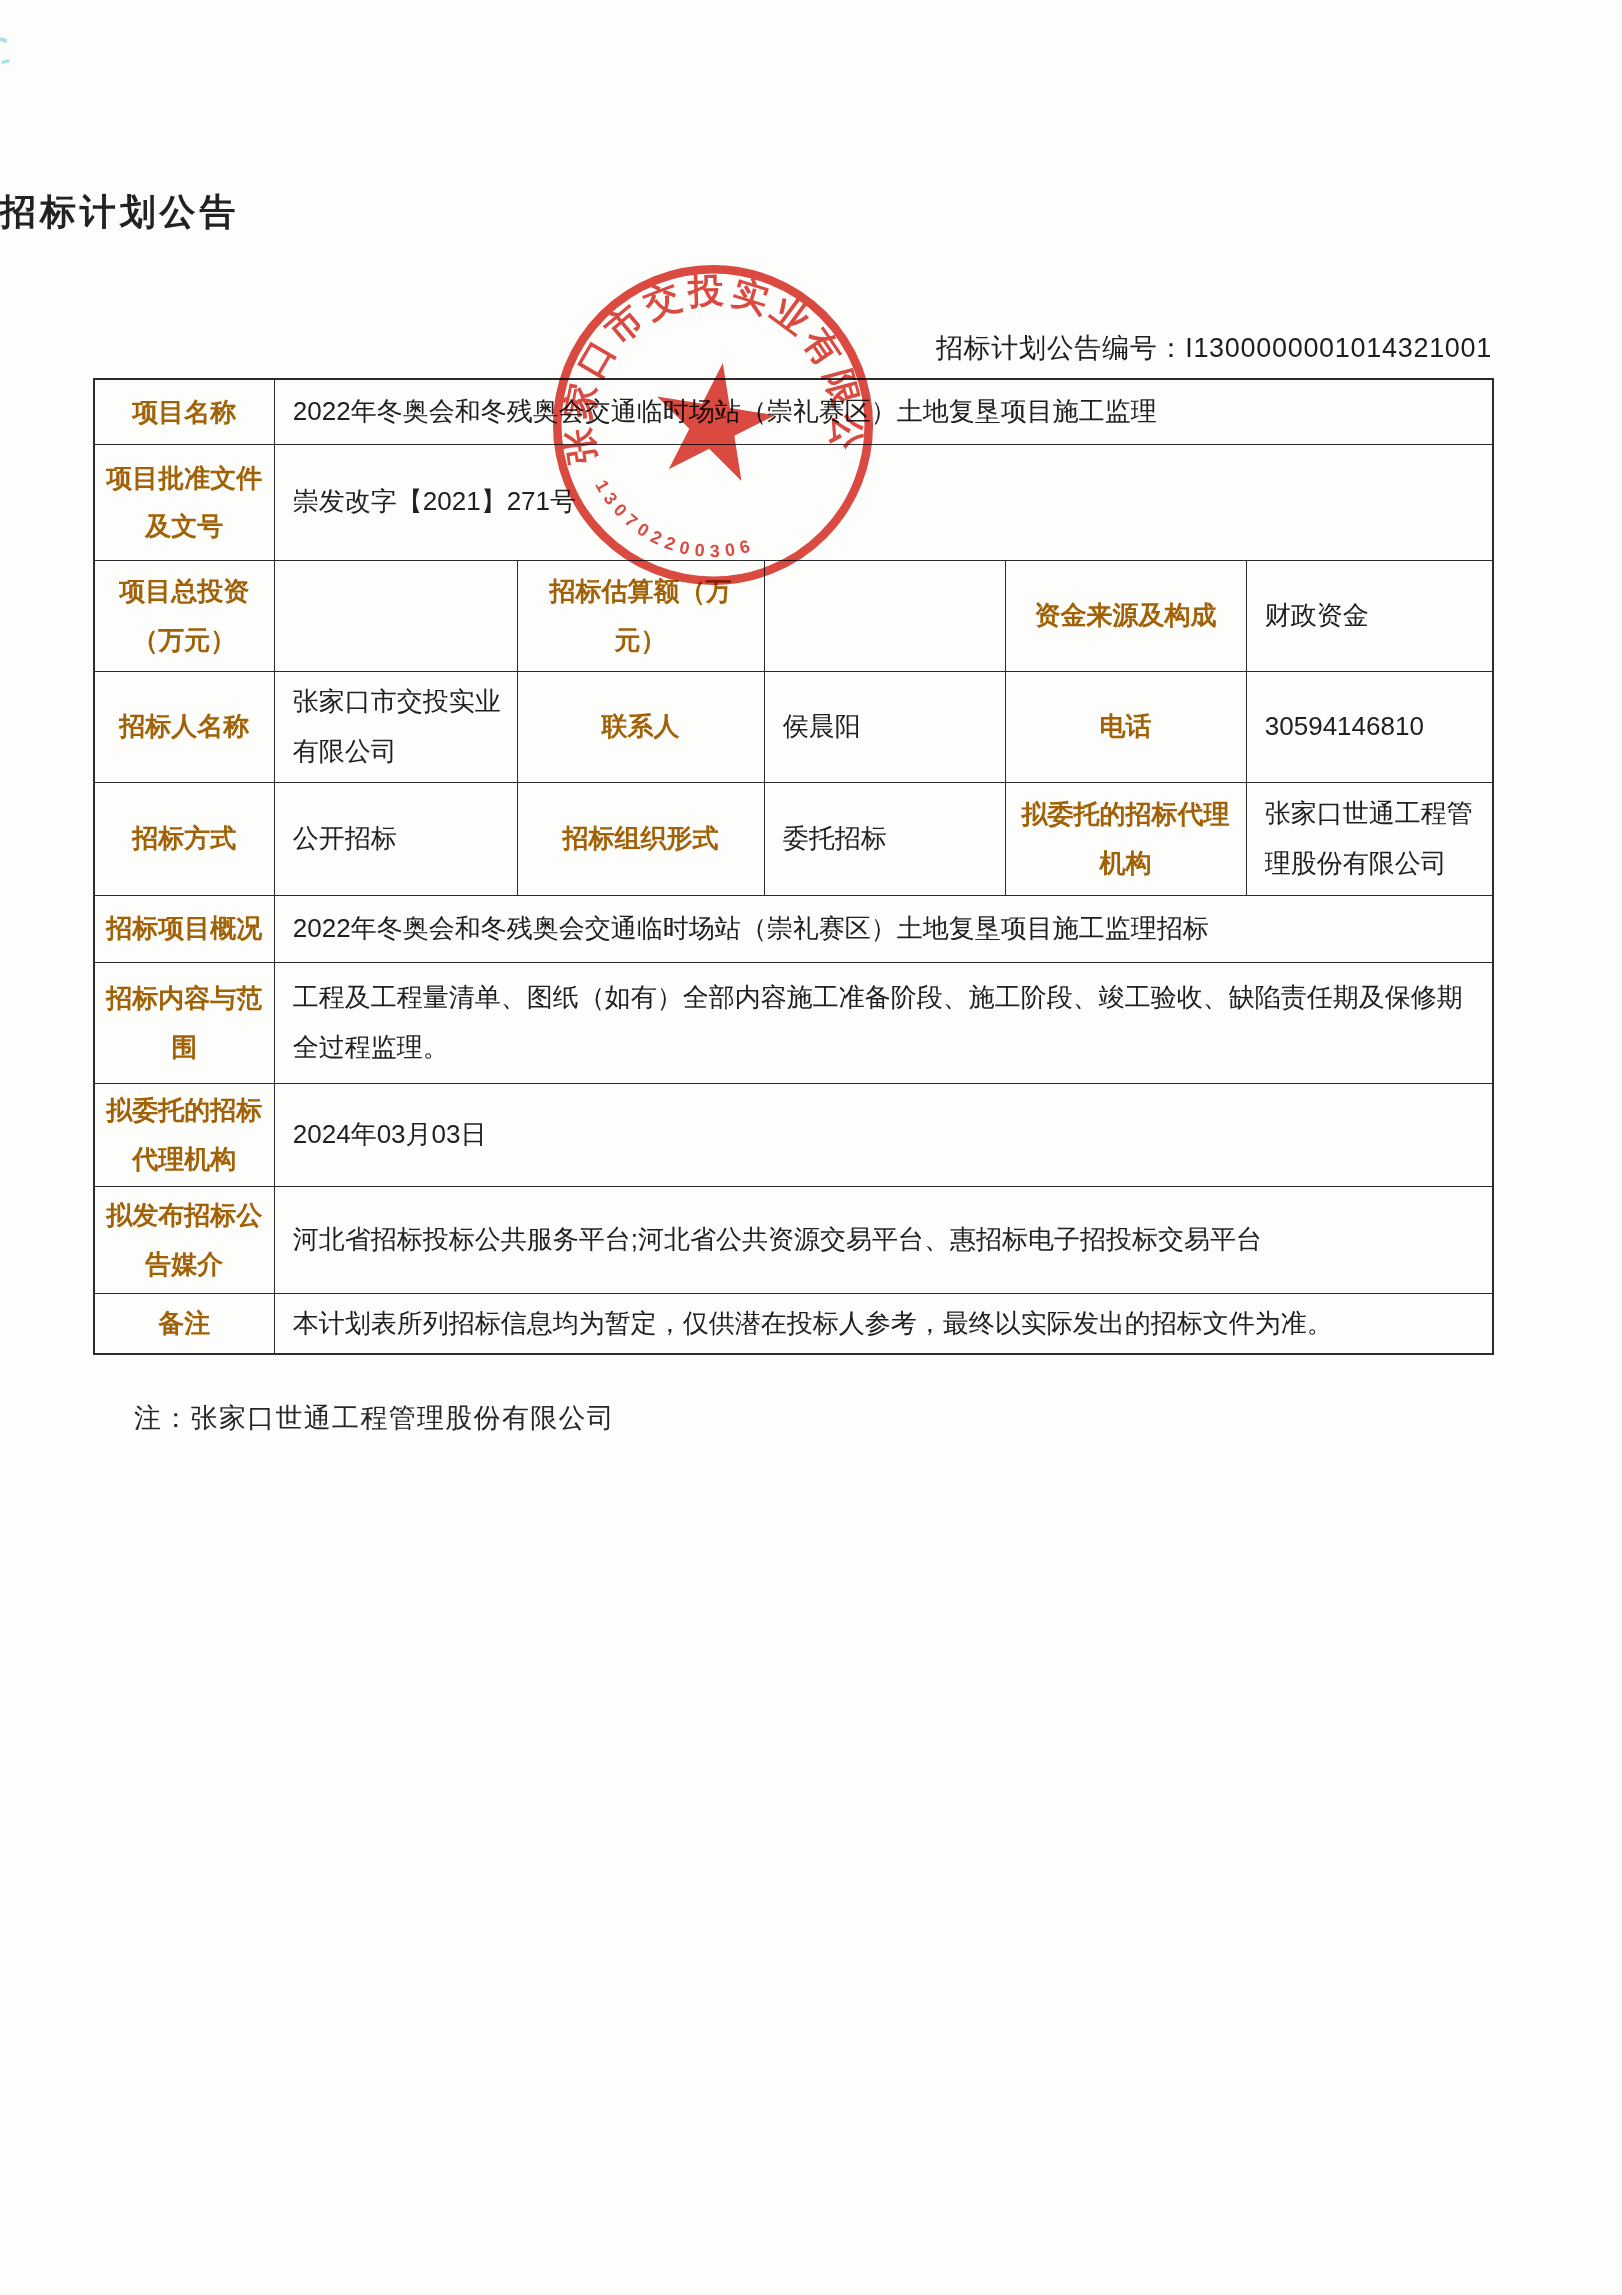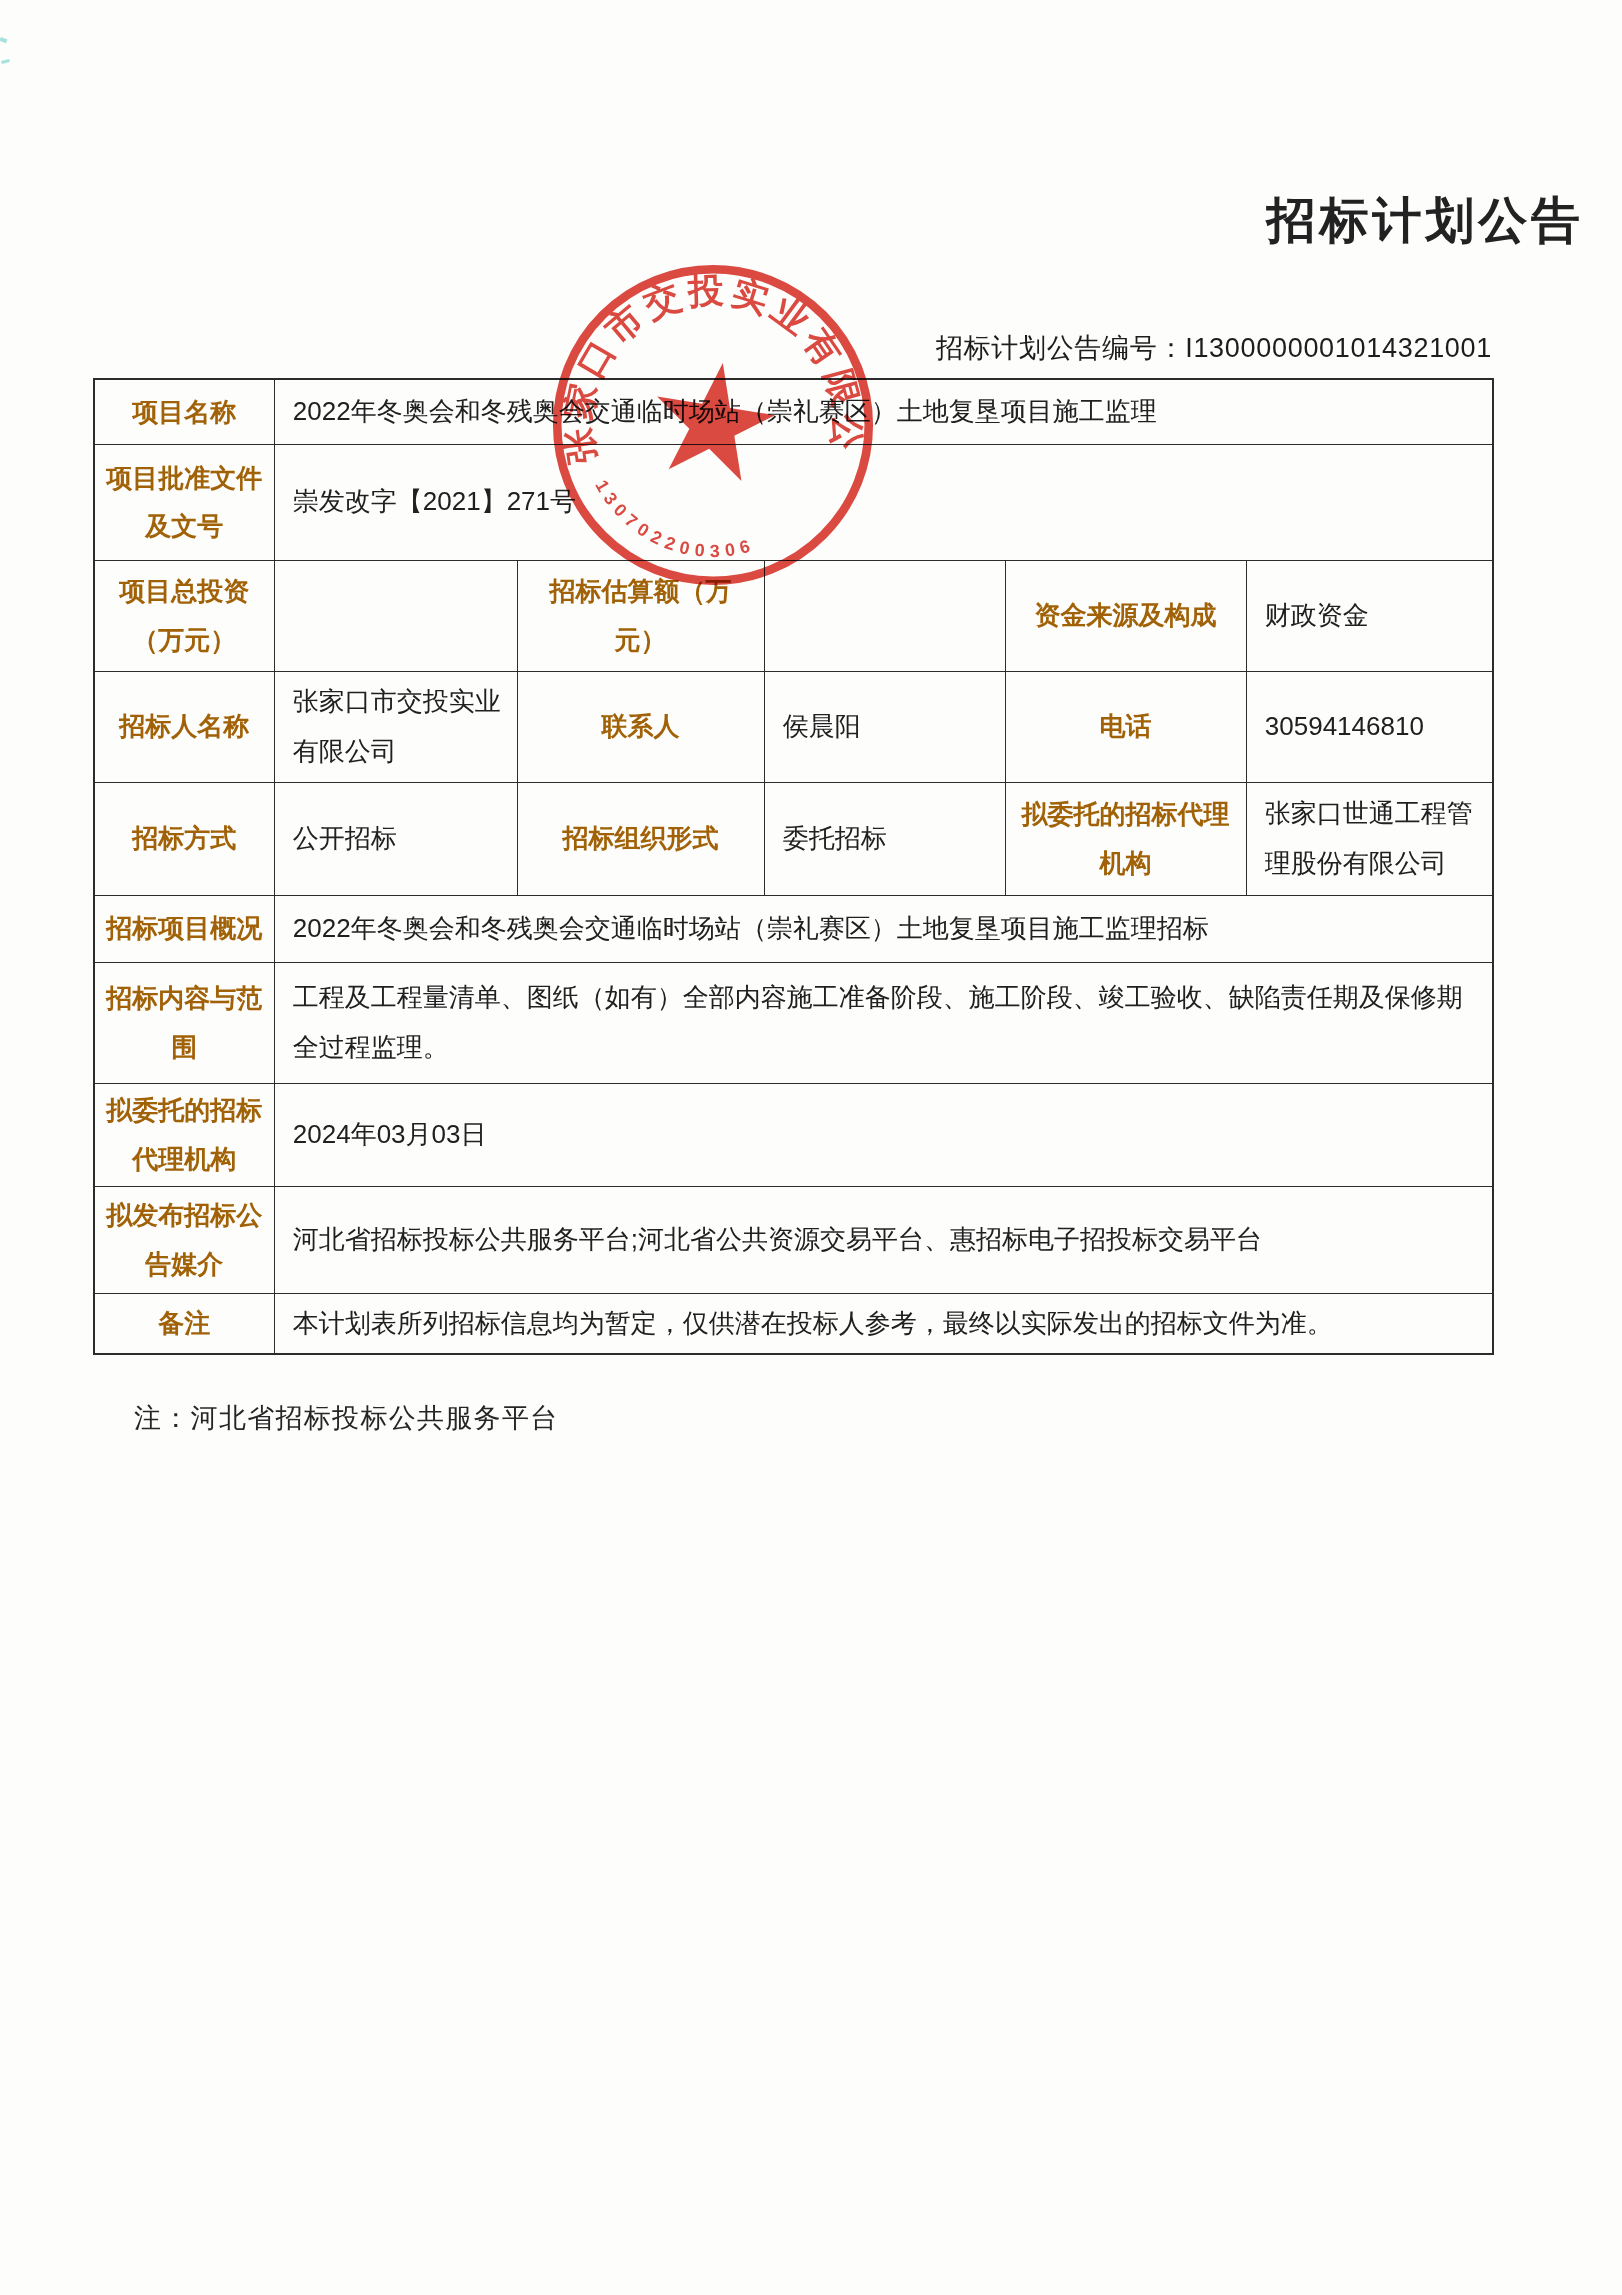--- a/index.html
+++ b/index.html
@@ -12,22 +12,22 @@
     overflow:hidden;
   }
   .page{position:absolute;inset:0;}
 
   .scan-artifact{position:absolute;background:#8fd9d4;opacity:.8;}
   .artifact-1{left:0;top:38px;width:6.5px;height:3.9px;transform:rotate(20deg);}
   .artifact-2{left:1.3px;top:60px;width:9.2px;height:3.3px;border-radius:2px;transform:rotate(-15deg);}
 
   .doc-title{
     position:absolute;left:0;top:188px;width:1584px;
-    text-align:right;
-    font-size:49px;font-weight:700;letter-spacing:3.9px;color:#222;
+    text-align:left;
+    font-size:36px;font-weight:700;letter-spacing:3.9px;color:#222;
   }
 
   .announce-line{
     position:absolute;top:330px;right:130px;
     font-size:27px;font-weight:400;color:#1d1d1d;letter-spacing:0.7px;
     white-space:nowrap;
   }
 
   table.main{
     position:absolute;left:93px;top:378px;
@@ -150,16 +150,16 @@
       <polygon transform="rotate(9 250 250)" points="250,155 271.3,220.6 340.4,220.6 284.5,261.2 305.8,326.9 250,286.3 194.2,326.9 215.5,261.2 159.6,220.6 228.7,220.6" fill="#d93a31"></polygon>
       <text font-size="54" font-weight="700" fill="#d93a31" letter-spacing="8" font-family="Liberation Sans, DejaVu Sans, sans-serif">
         <textPath href="#arcTop" startOffset="0">张家口市交投实业有限公司</textPath>
       </text>
       <text font-size="27" font-weight="700" fill="#d93a31" letter-spacing="9" font-family="Liberation Sans, DejaVu Sans, sans-serif">
         <textPath href="#arcBottom" startOffset="6">1307022003062</textPath>
       </text>
     </svg>
   </div>
 
-  <div class="footnote">注：河北省招标投标公共服务平台</div>
+  <div class="footnote">注：张家口世通工程管理股份有限公司</div>
 
 </div>
 
 
 </body></html>

